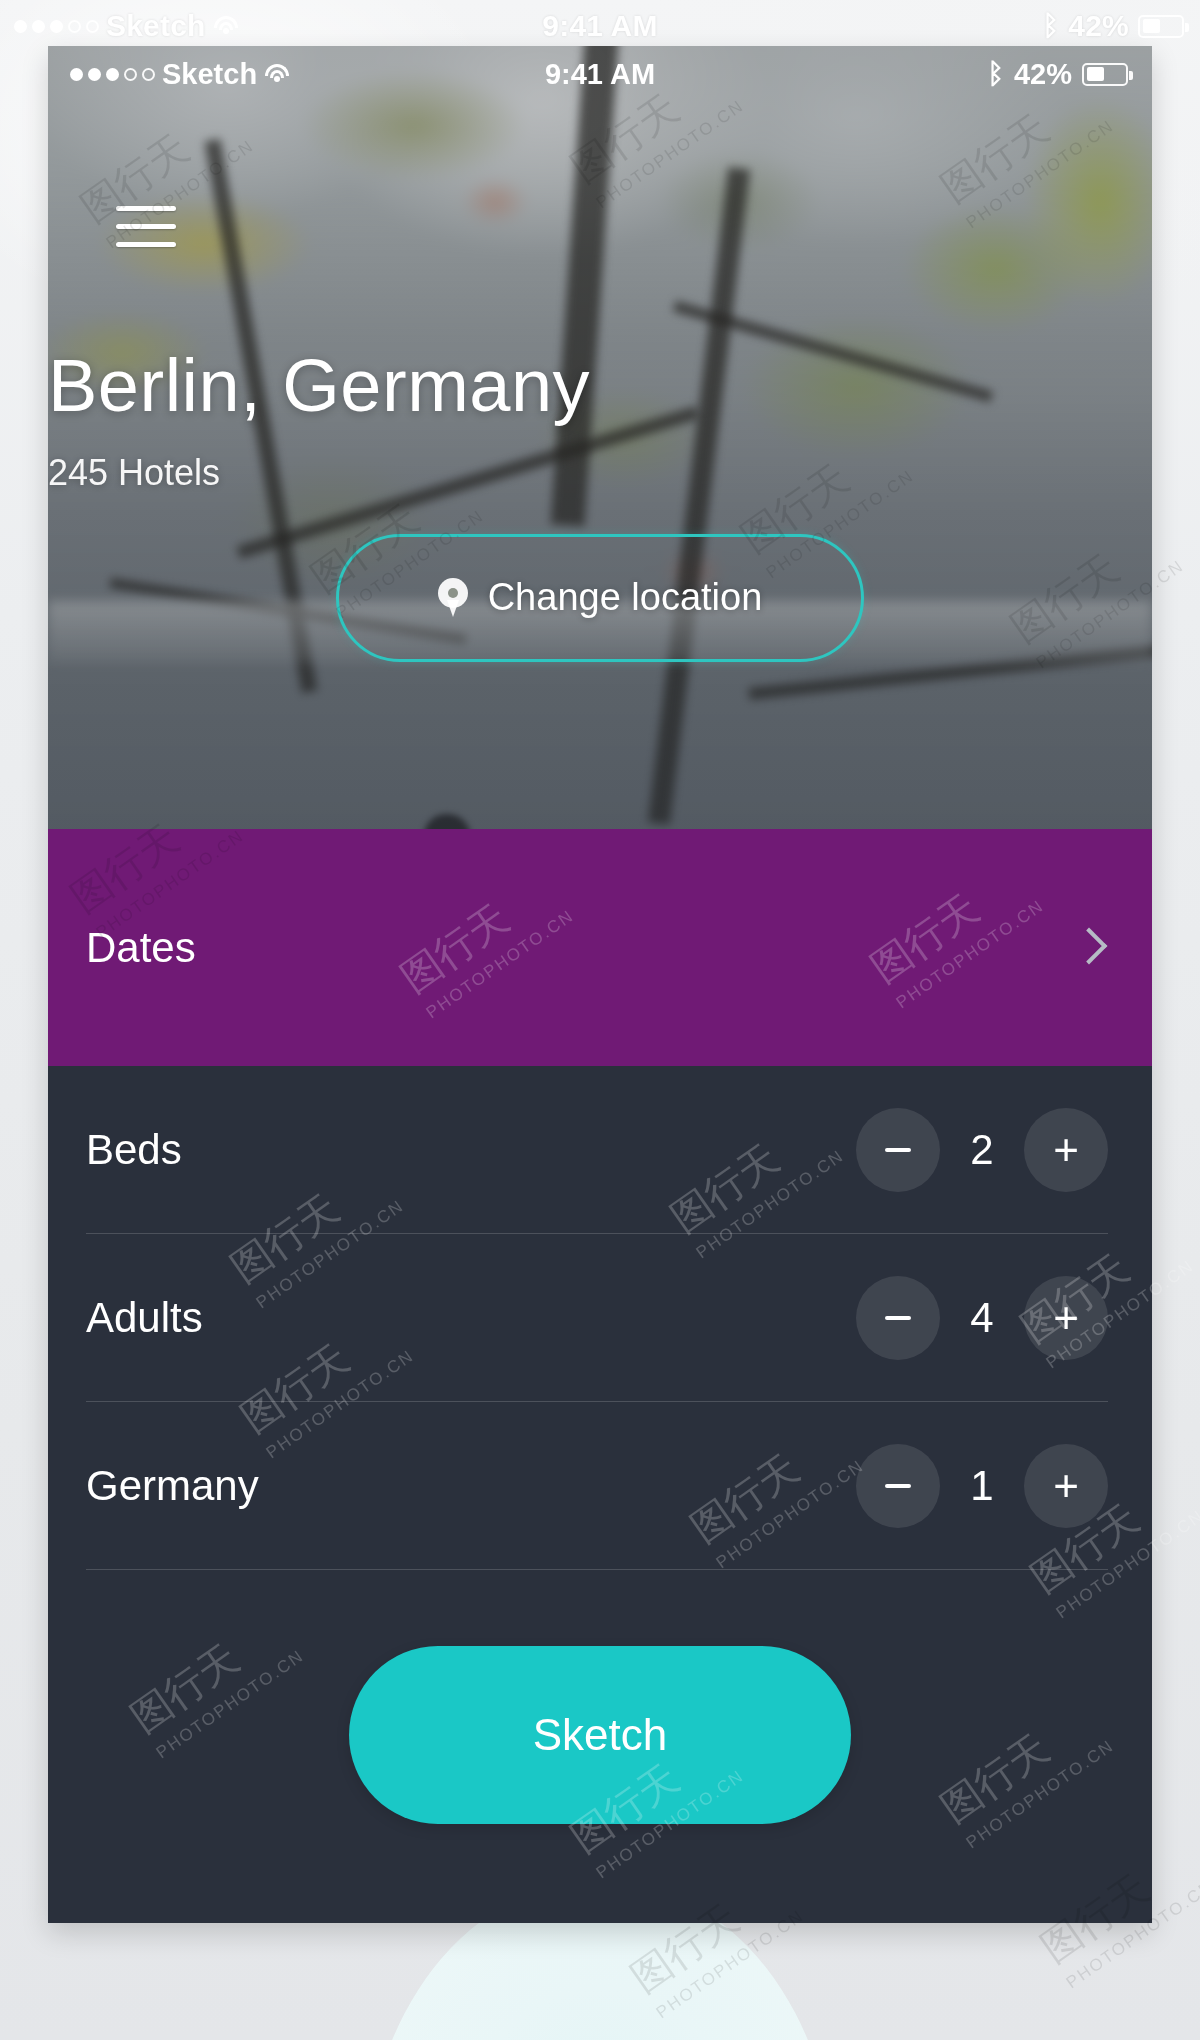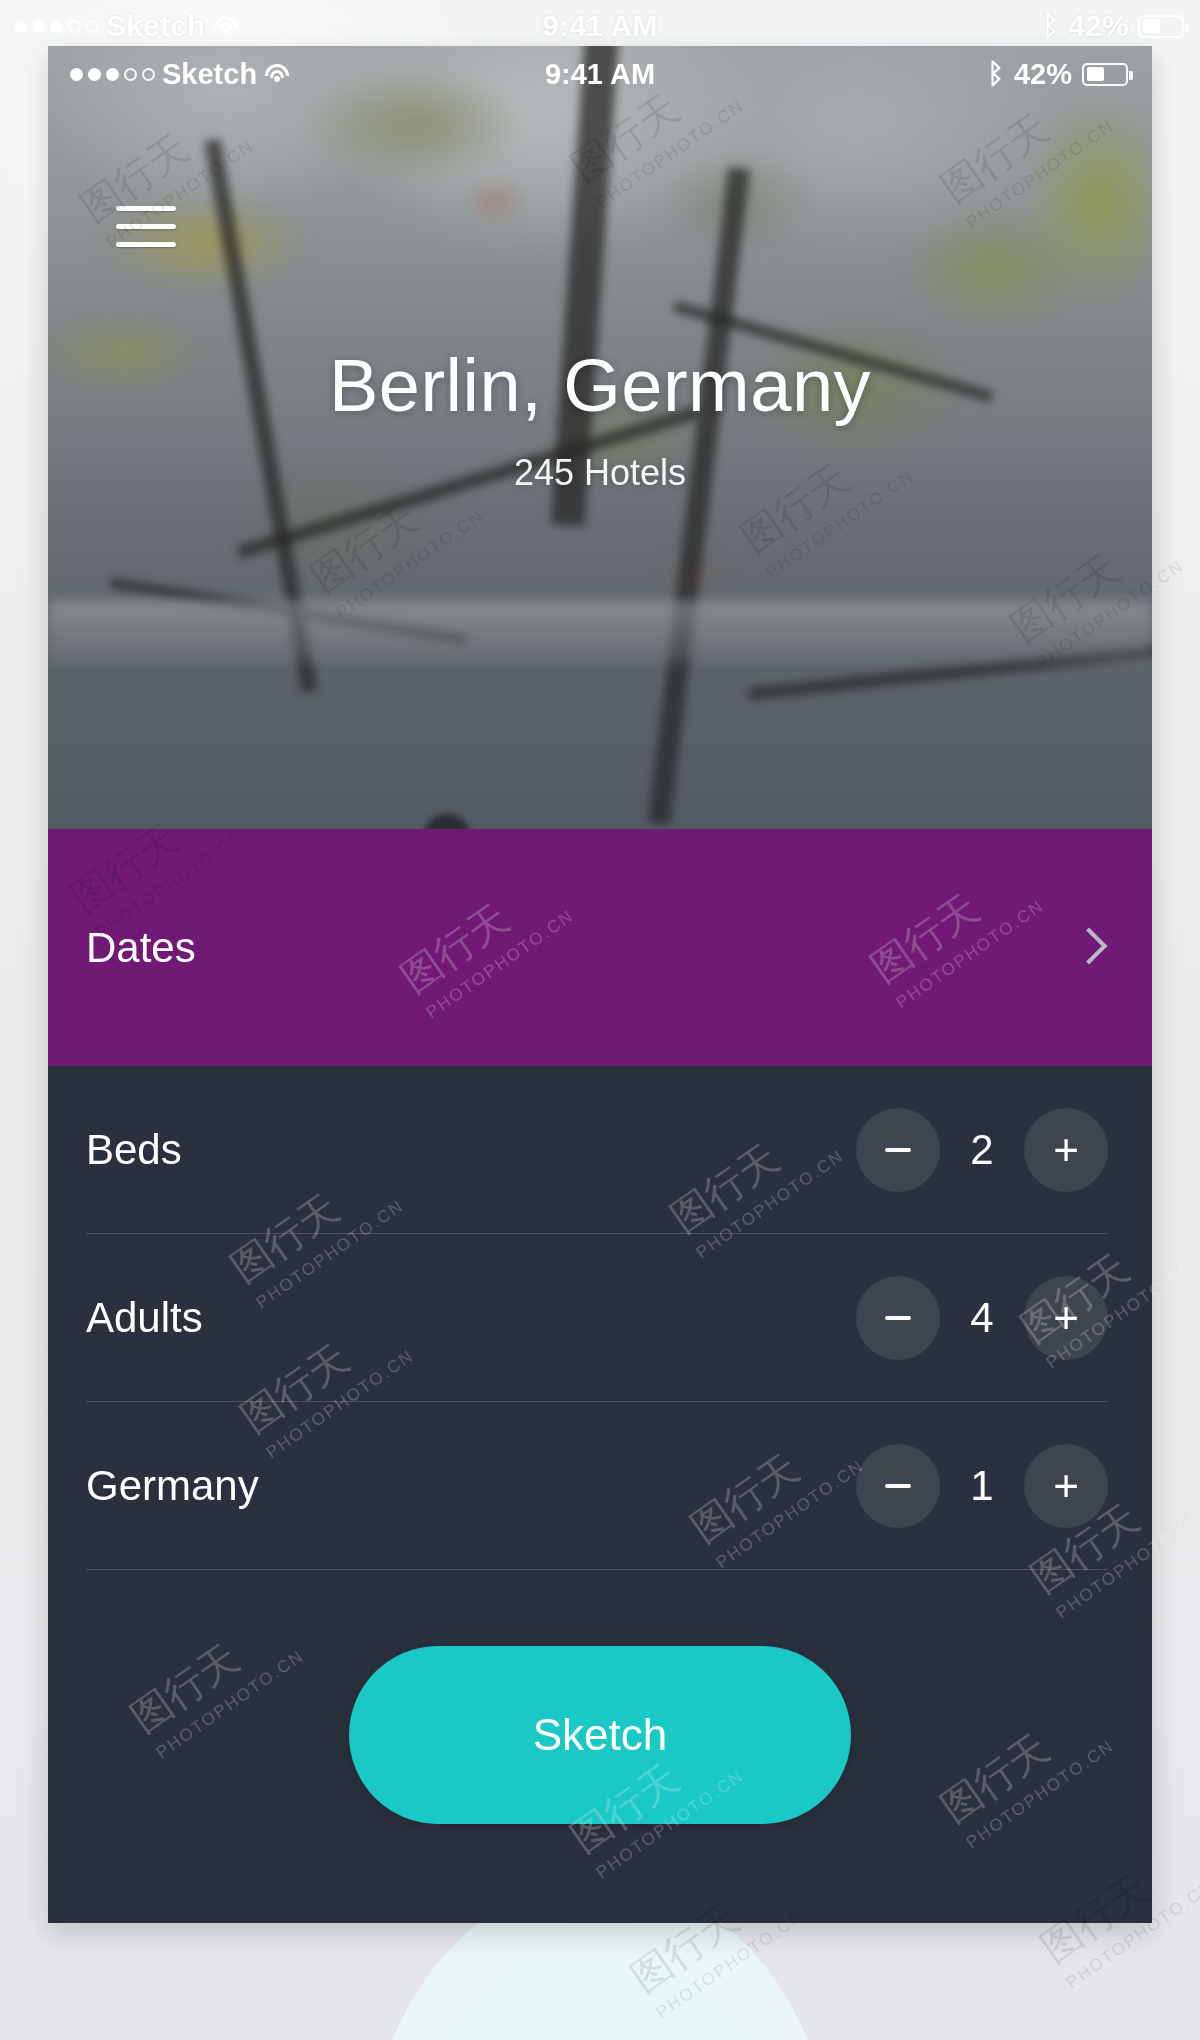--- a/index.html
+++ b/index.html
@@ -168,21 +168,21 @@
 
   
   #hamburger {
     position: absolute; left: 68px; top: 160px; width: 60px; height: 46px; z-index: 7; cursor: pointer;
   }
   #hamburger span { display: block; height: 5px; background: #fff; border-radius: 3px; margin-bottom: 13px; box-shadow: 0 1px 2px rgba(0,0,0,0.25); }
   #hamburger span:last-child { margin-bottom: 0; }
 
   
   #hero-content {
-    position: absolute; left: 0; right: 0; top: 300px; text-align: center; z-index: 6; color: #fff;
+    position: absolute; left: 0; right: 0; top: 300px; text-align: left; z-index: 6; color: #fff;
   }
   #city-title {
     font-size: 74px; font-weight: 300; letter-spacing: 0.5px; line-height: 1.08;
     text-shadow: 0 2px 10px rgba(0,0,0,0.28);
   }
   #hotels-count {
     margin-top: 26px; font-size: 36px; font-weight: 400; color: rgba(255,255,255,0.94);
     text-shadow: 0 1px 7px rgba(0,0,0,0.28);
   }
   #change-location {
@@ -352,20 +352,26 @@
 
       <div id="hamburger">
         <span></span>
           <span></span>
           <span></span>
       </div>
 
       <div id="hero-content">
         <div id="city-title">Berlin, Germany</div>
         <div id="hotels-count">245 Hotels</div>
+        <div id="change-location">
+          <span class="pin">
+              <i></i>
+            </span>
+          <span id="cl-label">Change location</span>
+        </div>
       </div>
     </div>
 
     <div id="panel">
 
       <div id="dates-row">
         <div id="dates-texts">
           <div id="dates-label">Dates</div>
         </div>
         <div id="dates-chevron"></div>

